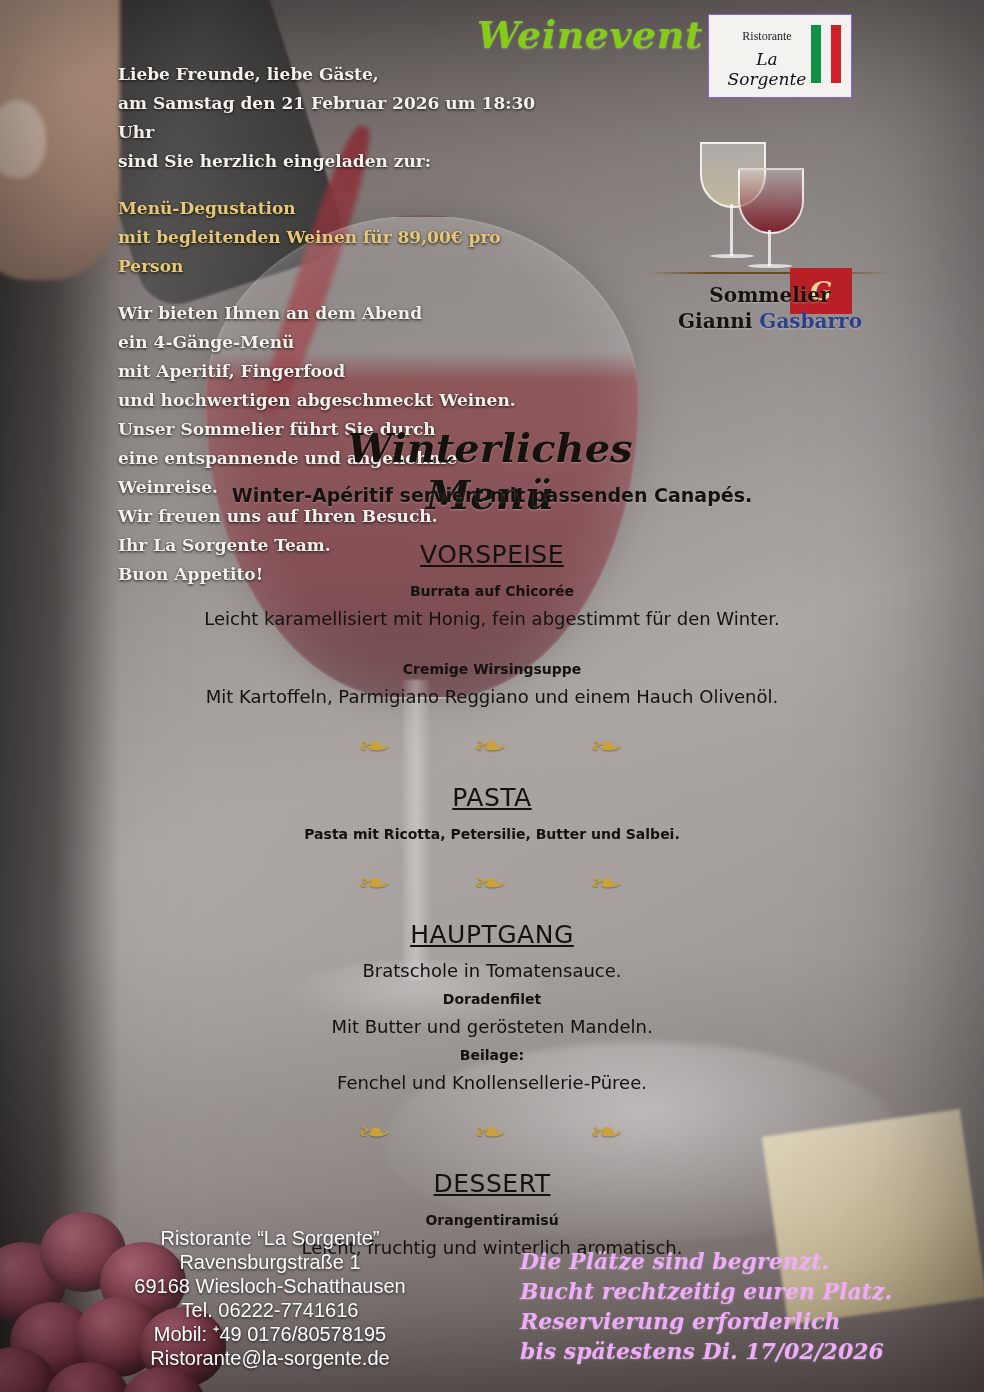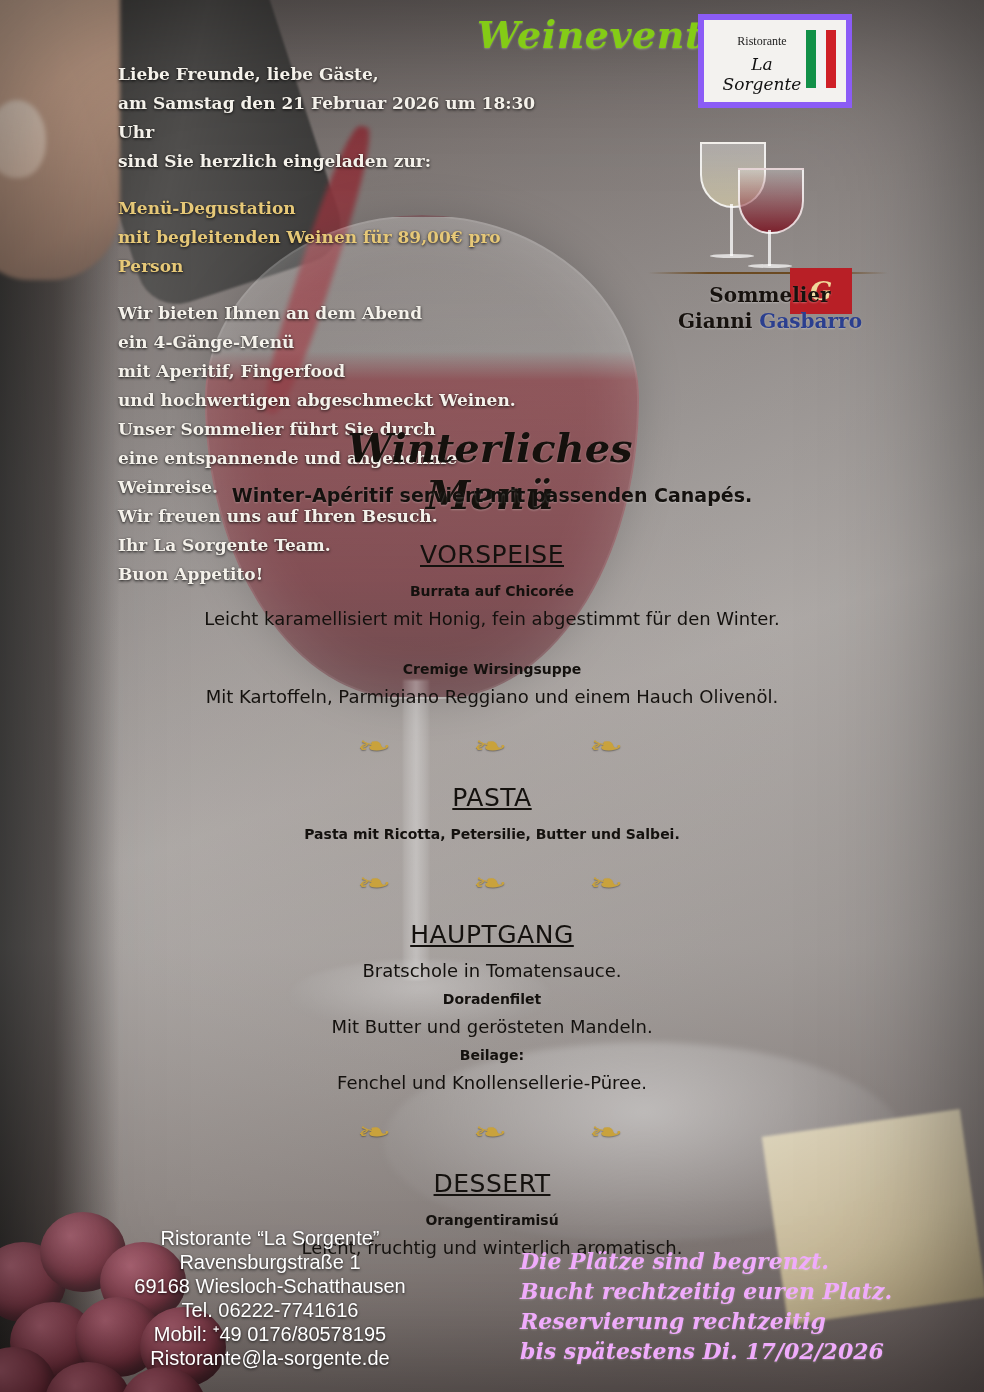--- a/index.html
+++ b/index.html
@@ -148,21 +148,21 @@
     font-size: 38px;
     color: #84cc16;
     text-shadow: 0 1px 2px rgba(255,255,255,0.25);
     letter-spacing: 0.5px;
   }
   .logo-box {
     position:absolute;
     right: 132px; top: 14px;
     width: 142px; height: 82px;
     background: #f3f2ef;
-    border: 6px solid #8b5cf6;
+    border: 1px solid #8b5cf6;
     display:flex; align-items:flex-start; justify-content:center;
   }
   .logo-inner { position:relative; width:100%; height:100%; }
   .logo-l1 {
     position:absolute; left: 12px; top: 14px; width: 92px;
     font-family:"Liberation Serif", serif;
     font-size: 12px; color:#222; text-align:center;
   }
   .logo-l2 {
     position:absolute; left: 6px; top: 34px; width: 104px;
@@ -439,18 +439,18 @@
       <div>Ravensburgstraße 1</div>
       <div>69168 Wiesloch-Schatthausen</div>
       <div>Tel. 06222-7741616</div>
       <div>Mobil: ⁺49 0176/80578195</div>
       <div>Ristorante@la-sorgente.de</div>
     </div>
 
     <div class="footer-right">
       <div>Die Plätze sind begrenzt.</div>
       <div>Bucht rechtzeitig euren Platz.</div>
-      <div>Reservierung rechtzeitig</div>
+      <div>Reservierung erforderlich</div>
       <div>bis spätestens Di. 17/02/2026</div>
     </div>
 
   </div>
 </div>
 
 </body></html>

